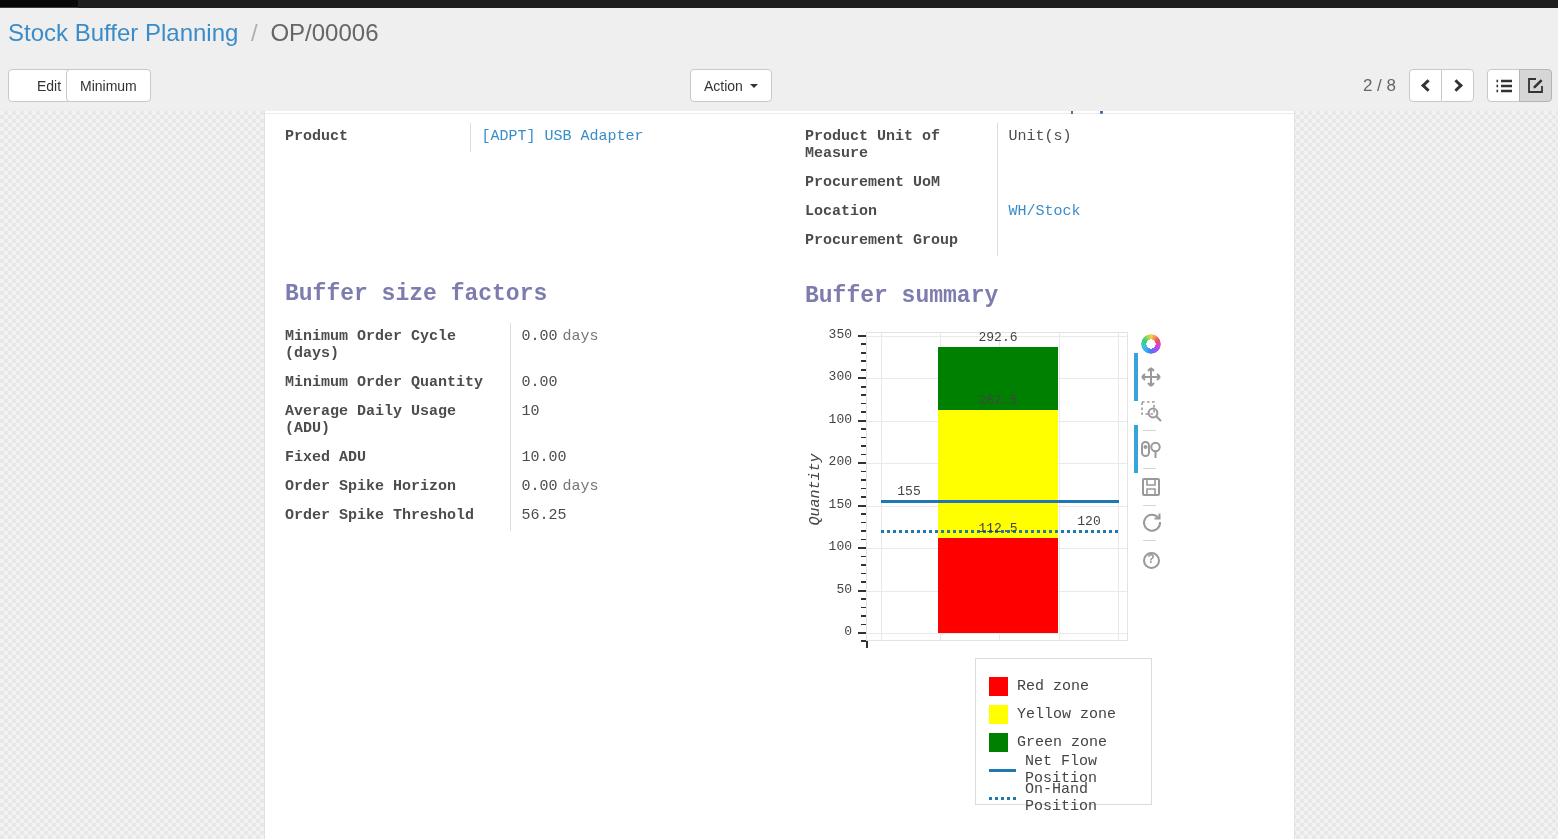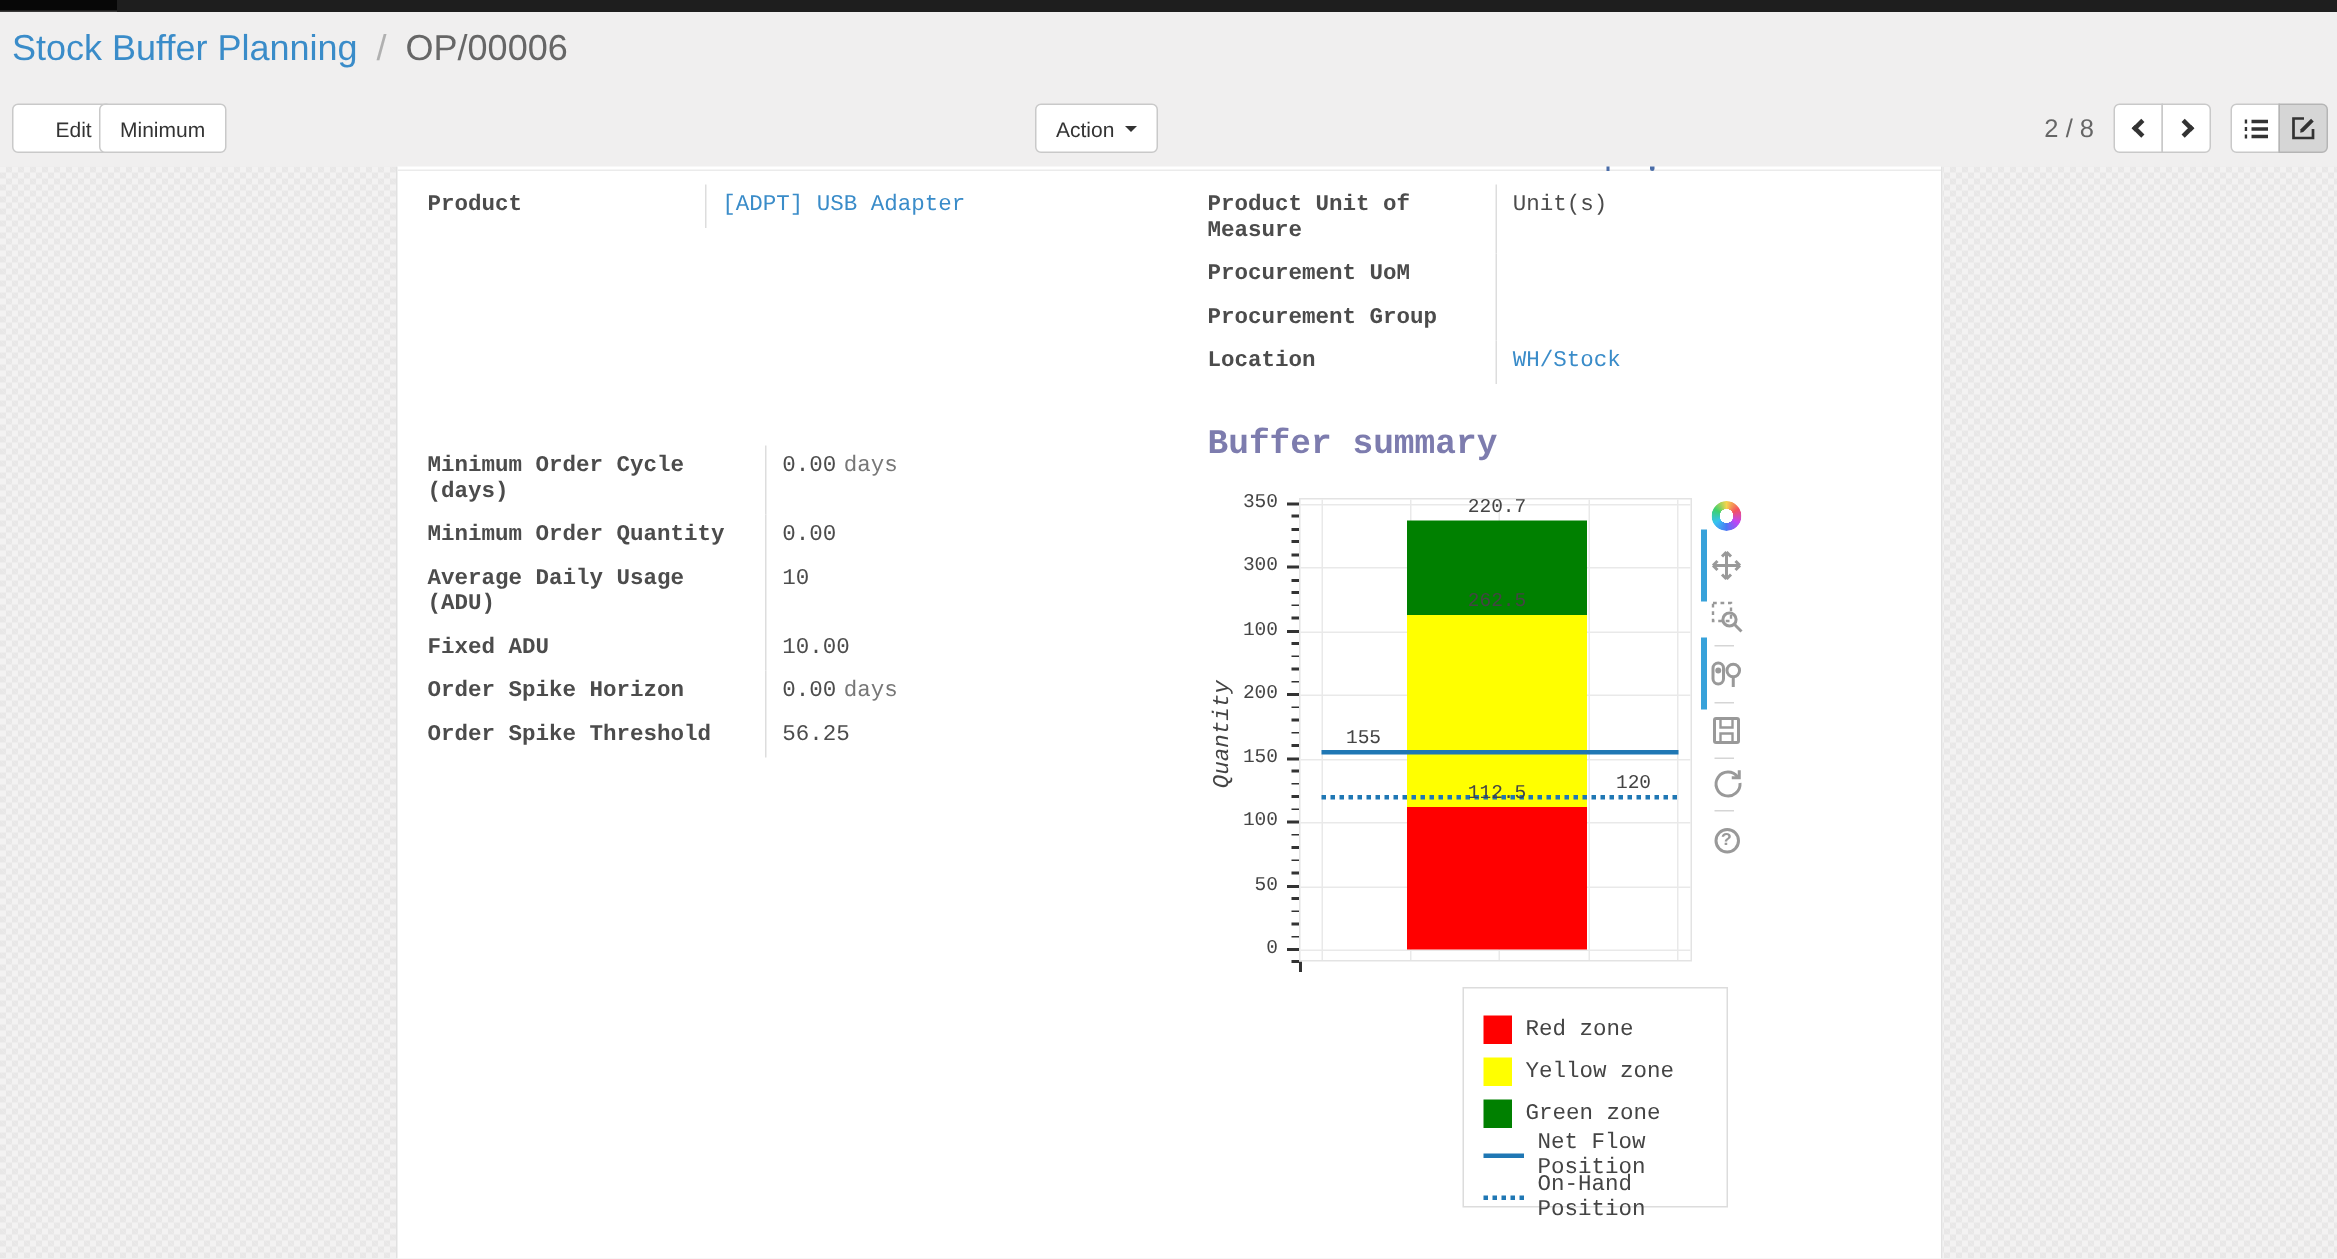--- a/index.html
+++ b/index.html
@@ -182,32 +182,33 @@
           <tbody id="right-fields-body">
             <tr>
               <td class="o-label w192">Product Unit of Measure</td>
               <td class="o-value"><span>Unit(s)</span></td>
             </tr>
             <tr>
               <td class="o-label w192">Procurement UoM</td>
               <td class="o-value"><span></span></td>
             </tr>
             <tr>
+              <td class="o-label w192">Location</td>
+              <td class="o-value"><span class="o-link">WH/Stock</span></td>
+            </tr>
+            <tr>
               <td class="o-label w192">Procurement Group</td>
               <td class="o-value"><span></span></td>
             </tr>
-            <tr>
-              <td class="o-label w192">Location</td>
-              <td class="o-value"><span class="o-link">WH/Stock</span></td>
-            </tr>
           </tbody>
         </table>
     </div>
 
     <div class="factors-col">
+      <div class="sec-title">Buffer size factors</div>
       <table class="o-group">
           <tbody id="factors-body">
             <tr>
               <td class="o-label w225">Minimum Order Cycle (days)</td>
               <td class="o-value"><span>0.00</span><span class="suffix">days</span></td>
             </tr>
             <tr>
               <td class="o-label w225">Minimum Order Quantity</td>
               <td class="o-value"><span>0.00</span></td>
             </tr>
@@ -250,21 +251,21 @@
           <div class="hgrid" style="top: 172.714px;"></div>
           <div class="hgrid" style="top: 130.286px;"></div>
           <div class="hgrid" style="top: 87.8571px;"></div>
           <div class="hgrid" style="top: 45.4286px;"></div>
           <div class="hgrid" style="top: 3px;"></div>
           <div class="zone" style="top: 204.536px; height: 95.4643px; background: rgb(255, 0, 0);"></div>
           <div class="zone" style="top: 77.25px; height: 127.286px; background: rgb(255, 255, 0);"></div>
           <div class="zone" style="top: 13.6071px; height: 63.6429px; background: rgb(0, 128, 0);"></div>
           <div class="refline" style="top: 167.471px; width: 238px; height: 3px; background: rgb(31, 119, 180);"></div>
           <div class="refline" style="top: 197.171px; width: 237px; border-top: 3px dotted rgb(31, 119, 180);"></div>
-          <div class="anno" style="left: 131px; top: -3.39286px;">220.7</div>
+          <div class="anno" style="left: 131px; top: -3.39286px;">292.6</div>
           <div class="anno" style="left: 131px; top: 60.25px;">262.5</div>
           <div class="anno" style="left: 42px; top: 151.471px;">155</div>
           <div class="anno" style="left: 131px; top: 187.536px;">112.5</div>
           <div class="anno" style="left: 222px; top: 181.171px;">120</div>
         </div>
     <div class="tickmajor" style="top: 309px;"></div>
         <div class="ticklabel" style="top: 301px;">0</div>
         <div class="tickmajor" style="top: 266.571px;"></div>
         <div class="ticklabel" style="top: 258.571px;">50</div>
         <div class="tickmajor" style="top: 224.143px;"></div>

